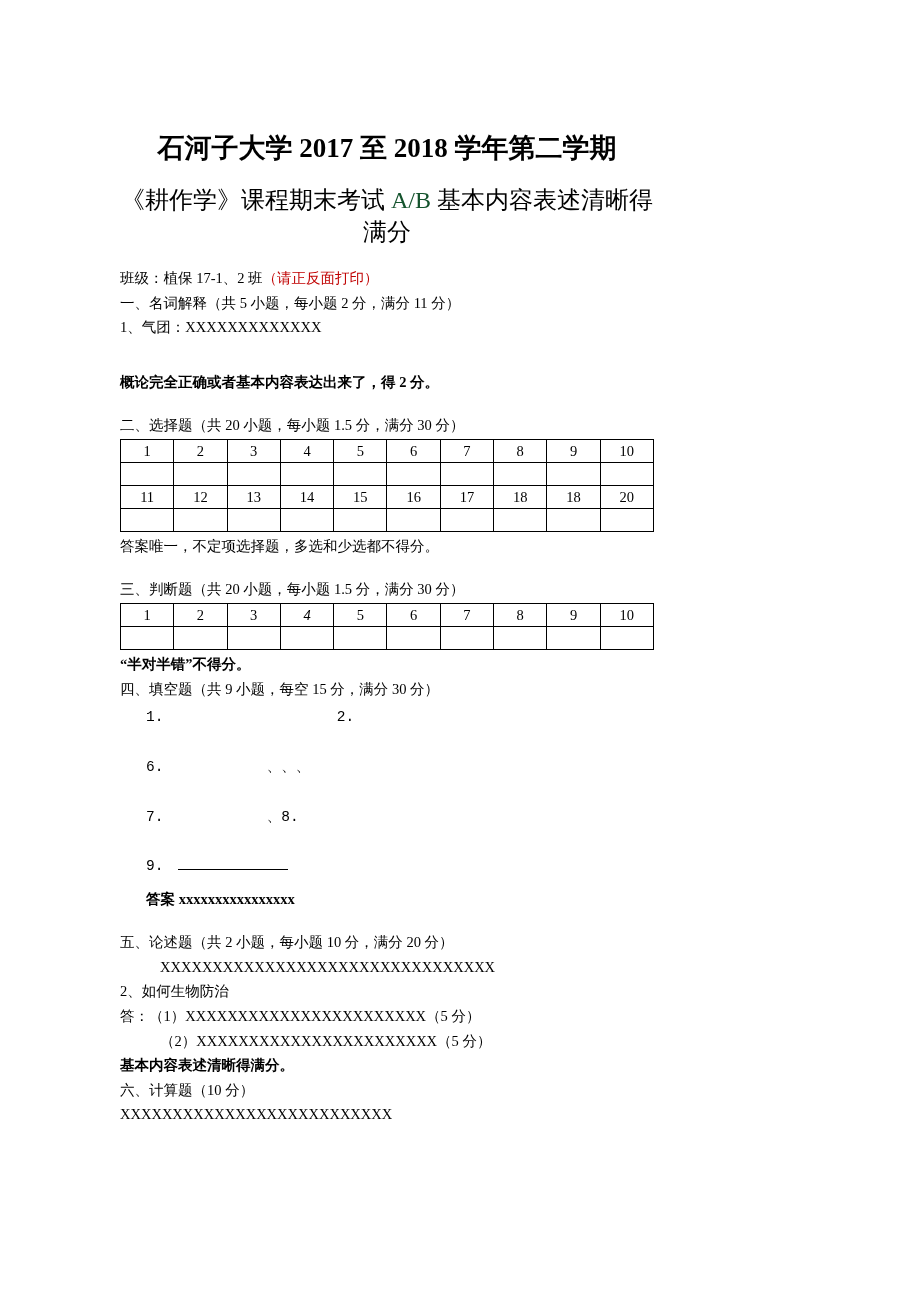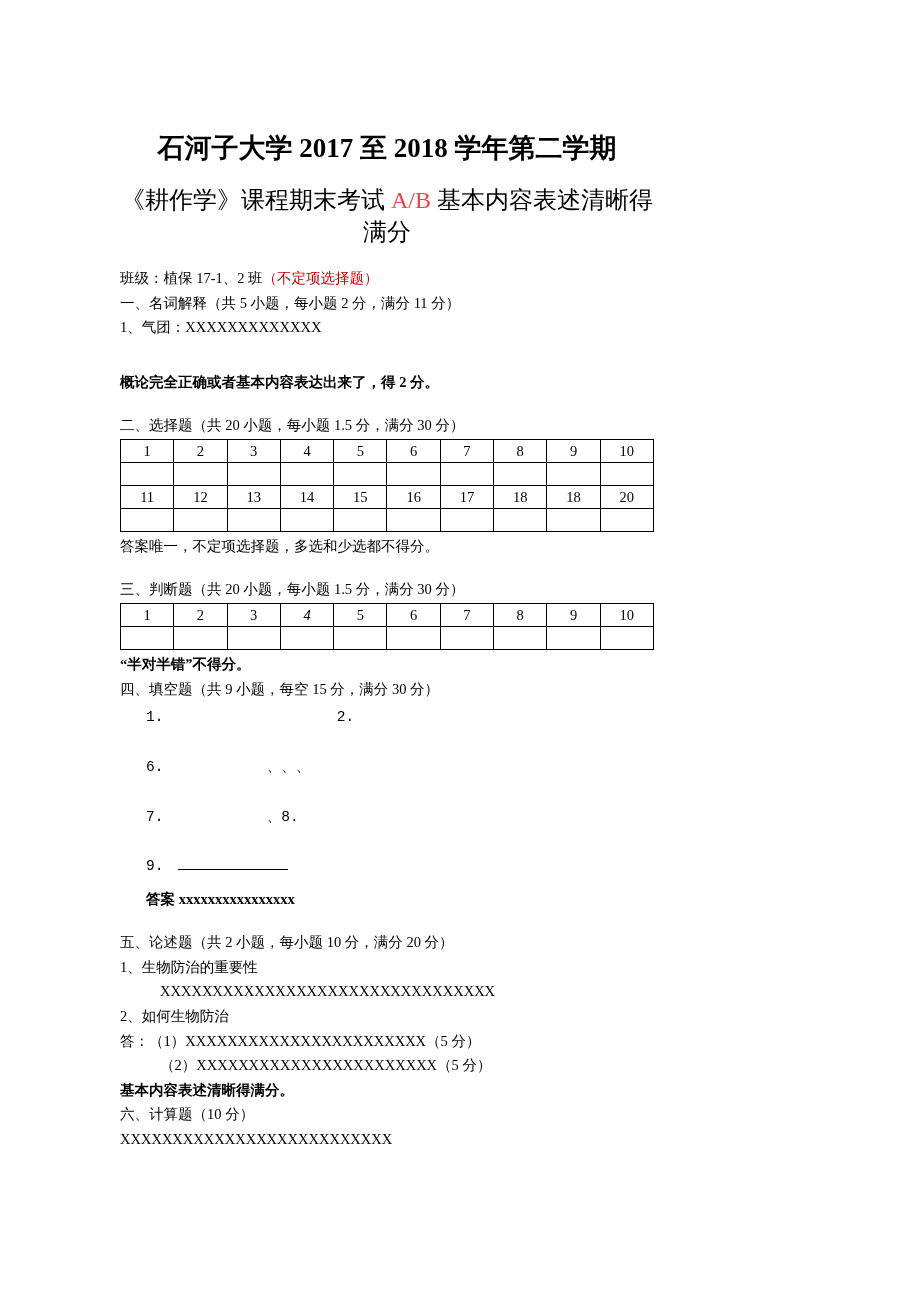--- a/index.html
+++ b/index.html
@@ -24,21 +24,21 @@
     margin: 0 0 18px 0;
     letter-spacing: 0px;
   }
   .title2 {
     text-align: center;
     font-size: 24px;
     margin: 0 0 18px 0;
     font-weight: normal;
     letter-spacing: 0px;
   }
-  .title2 .red { color: #ef4444; }
+  .title2 .red { color: #14532d; }
   .line {
     font-size: 14.5px;
     line-height: 1.7;
     margin: 0;
   }
   .bold { font-weight: bold; }
   .red { color: #c00000; }
   .spacer { height: 18px; }
   .spacer-lg { height: 30px; }
   table.grid {
@@ -77,21 +77,21 @@
 
 <div class="page">
 
   <h1 class="title1">石河子大学 2017 至 2018 学年第二学期</h1>
 
   <h2 class="title2">
     <span>《耕作学》课程期末考试 </span><span class="red">A/B</span><span> 基本内容表述清晰得满分</span>
   </h2>
 
   <p class="line">
-    <span>班级：植保 17-1、2 班</span><span class="red">（不定项选择题）</span>
+    <span>班级：植保 17-1、2 班</span><span class="red">（请正反面打印）</span>
   </p>
 
   <p class="line">一、名词解释（共 5 小题，每小题 2 分，满分 11 分）</p>
   <p class="line">1、气团：XXXXXXXXXXXXX</p>
   <div class="spacer-lg"></div>
   <p class="line bold">概论完全正确或者基本内容表达出来了，得 2 分。</p>
 
   <div class="spacer"></div>
 
   <p class="line">二、选择题（共 20 小题，每小题 1.5 分，满分 30 分）</p>
@@ -205,21 +205,20 @@
 
   <p class="fill-row" style="margin-bottom:4px">
     <span class="num">9. </span><span class="underline"></span>
   </p>
 
   <p class="line bold" style="margin-left:26px">答案 xxxxxxxxxxxxxxxx</p>
 
   <div class="spacer"></div>
 
   <p class="line">五、论述题（共 2 小题，每小题 10 分，满分 20 分）</p>
-  <p class="line">1、生物防治的重要性</p>
   <p class="line indent">XXXXXXXXXXXXXXXXXXXXXXXXXXXXXXXX</p>
   <p class="line">2、如何生物防治</p>
   <p class="line">答：（1）XXXXXXXXXXXXXXXXXXXXXXX（5 分）</p>
   <p class="line indent">（2）XXXXXXXXXXXXXXXXXXXXXXX（5 分）</p>
   <p class="line bold">基本内容表述清晰得满分。</p>
 
   <p class="line">六、计算题（10 分）</p>
   <p class="line">XXXXXXXXXXXXXXXXXXXXXXXXXX</p>
 
 </div>

